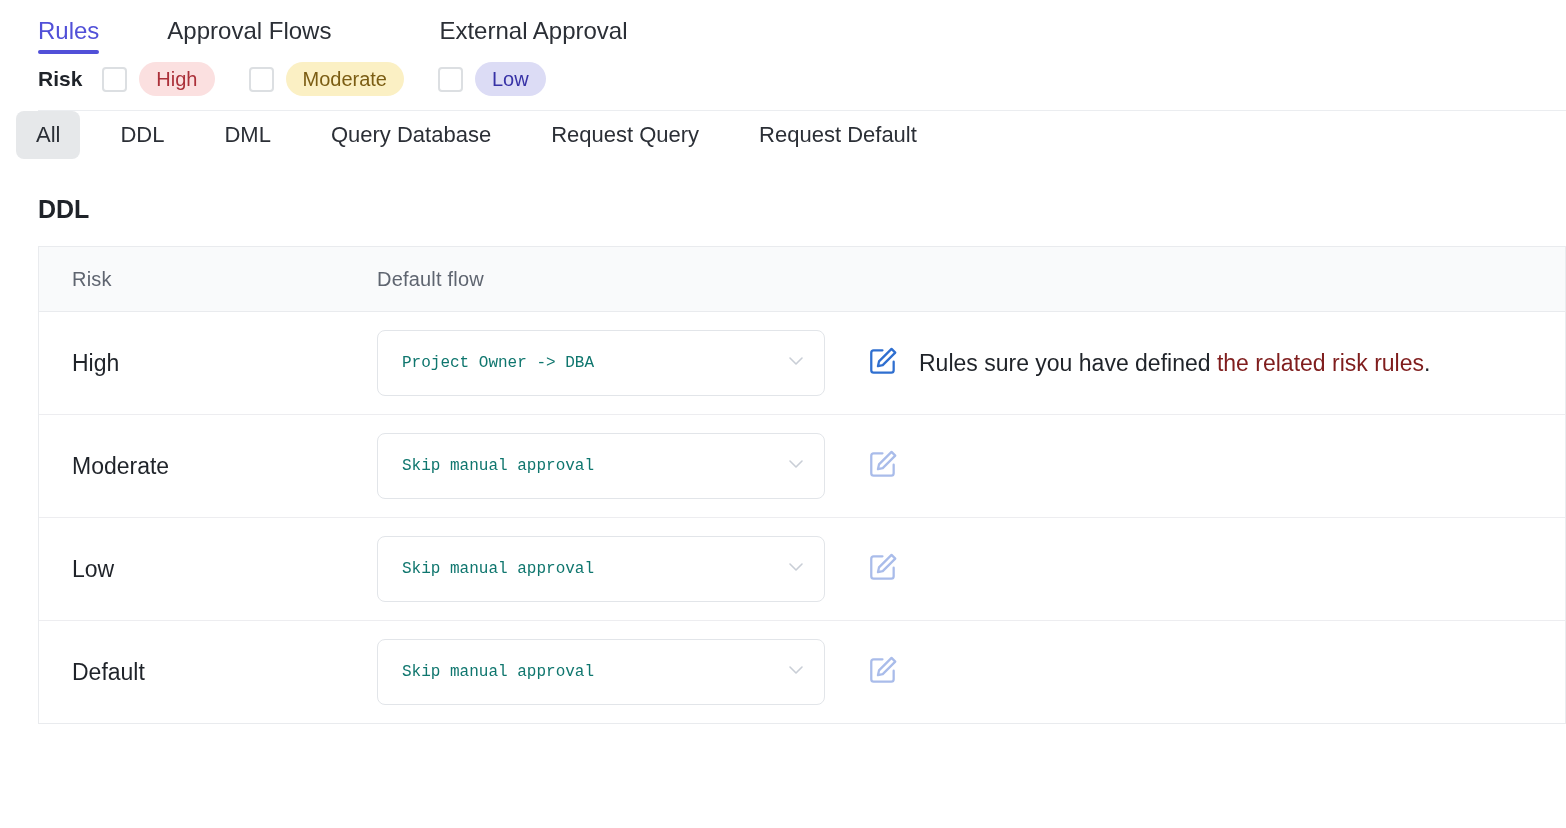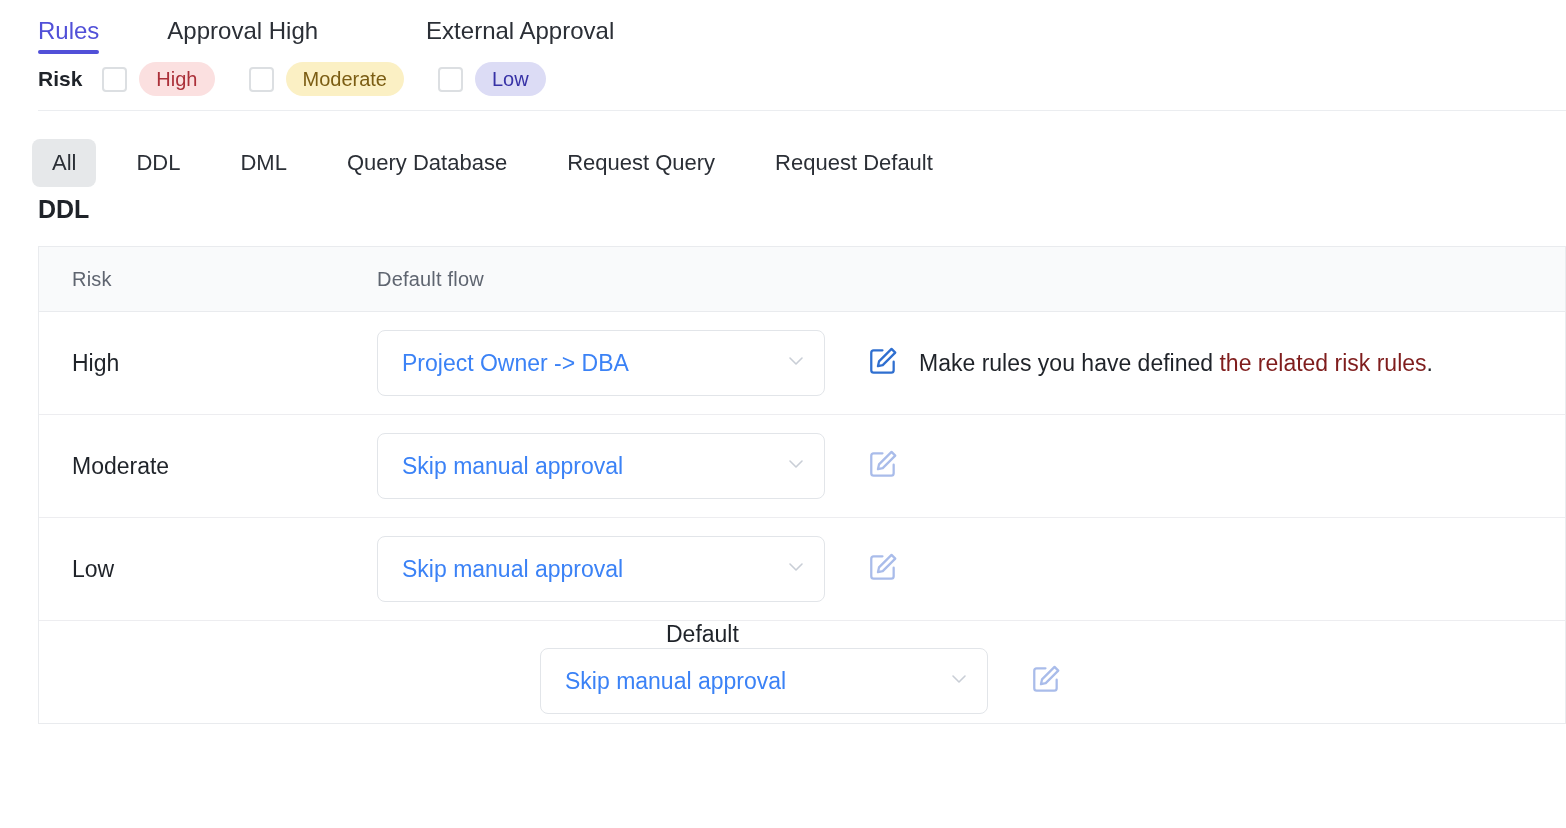--- a/index.html
+++ b/index.html
@@ -91,22 +91,22 @@
   .divider {
     height: 1px;
     background: #ebedf0;
     margin: 0 0 0 38px;
     width: 1528px;
   }
 
   
   .chip-row {
     display: flex;
-    align-items: flex-end;
-    padding-left: 32px;
+    align-items: flex-start;
+    padding-left: 16px;
     height: 76px;
   }
   .chip {
     font-size: 22px;
     line-height: 26px;
     color: #2b2f36;
     padding: 11px 20px;
     border-radius: 8px;
     margin-right: 20px;
     cursor: pointer;
@@ -146,21 +146,21 @@
   }
   .col-risk  { width: 338px; padding-left: 33px; box-sizing: border-box; }
   .col-flow  { flex: 1; }
 
   .trow {
     display: flex;
     align-items: center;
     height: 102px;
     border-bottom: 1px solid #ededf0;
   }
-  .trow:last-child { border-bottom: none; flex-direction: column; }
+  .trow:last-child { border-bottom: none; }
   .cell-risk {
     width: 338px;
     padding-left: 33px;
     box-sizing: border-box;
     font-size: 23px;
     color: #1f2329;
   }
   .cell-flow {
     display: flex;
     align-items: center;
@@ -172,25 +172,26 @@
     border-radius: 8px;
     background: #ffffff;
     display: flex;
     align-items: center;
     justify-content: space-between;
     padding: 0 18px 0 24px;
     box-sizing: border-box;
     cursor: pointer;
   }
   .select-value {
-    font-size: 23px;
-    color: #3b82f6;
+    font-size: 16px;
+    color: #0f766e;
     white-space: nowrap;
     overflow: hidden;
     text-overflow: ellipsis;
+    font-family: Liberation Mono, monospace;
   }
   .chevron { flex: 0 0 auto; margin-left: 10px; }
 
   .edit-btn {
     margin-left: 40px;
     width: 36px;
     height: 36px;
     display: flex;
     align-items: center;
     justify-content: center;
@@ -209,21 +210,21 @@
   }
 </style>
 </head>
 <body>
 
 <div class="tabs-bar">
   <div class="tab active">
     <span>Rules</span>
   </div>
   <div class="tab">
-    <span>Approval High</span>
+    <span>Approval Flows</span>
   </div>
   <div class="tab">
     <span>External Approval</span>
   </div>
 </div>
 
 <div class="risk-row">
   <div class="risk-label">Risk</div>
 
   <div class="risk-item">
@@ -275,21 +276,21 @@
       </div>
       <div class="edit-btn">
         <span>
           <svg width="32" height="32" viewBox="0 0 24 24" fill="none">
             <path d="M20 12.5V19a1.8 1.8 0 0 1-1.8 1.8H5A1.8 1.8 0 0 1 3.2 19V5.8A1.8 1.8 0 0 1 5 4h6.6" stroke="#2f6fd0" stroke-width="1.7" stroke-linecap="round" stroke-linejoin="round"></path>
             <path d="M18.4 2.9 21.2 5.7 11.8 15.1 8.2 15.9 9 12.3z" stroke="#2f6fd0" stroke-width="1.7" stroke-linecap="round" stroke-linejoin="round"></path>
           </svg>
         </span>
       </div>
       <div class="hint">
-        <span>Make rules you have defined </span><a href="#">the related risk rules</a><span>.</span>
+        <span>Rules sure you have defined </span><a href="#">the related risk rules</a><span>.</span>
       </div>
     </div>
   </div>
 
   <div class="trow">
     <div class="cell-risk">Moderate</div>
     <div class="cell-flow">
       <div class="select">
         <span class="select-value">Skip manual approval</span>
         <span class="chevron">

